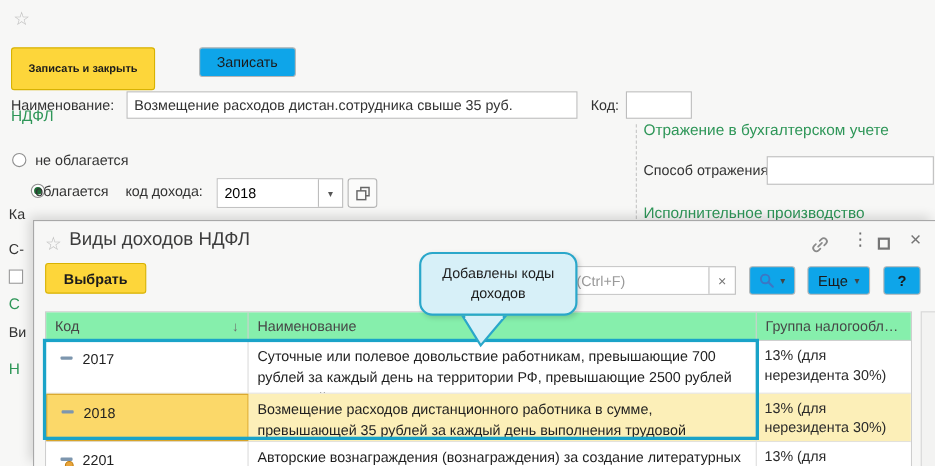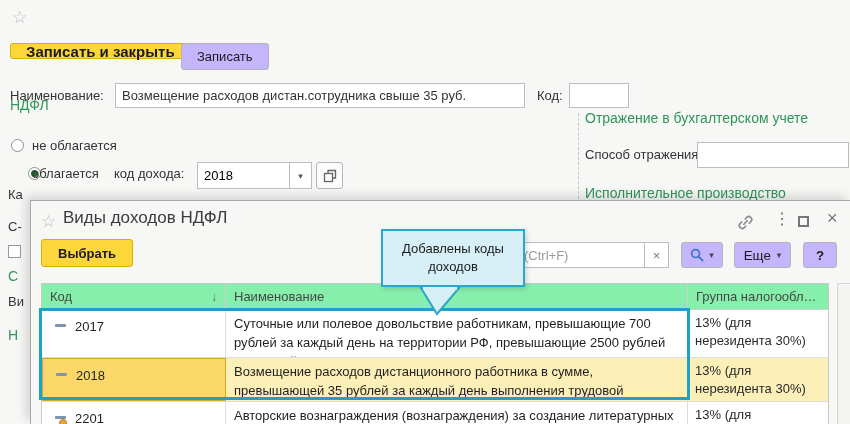--- a/index.html
+++ b/index.html
@@ -9,37 +9,37 @@
     background:#f7f7f6;
     font-family:"Liberation Sans", sans-serif;
     font-size:13px; color:#333;
   }
   .abs { position:absolute; }
 
   
   .btn { display:inline-flex; align-items:center; justify-content:center;
          border-radius:3px; cursor:pointer; white-space:nowrap; }
   .btn-yellow { background:#fdd63a; border:1px solid #d8b202; font-weight:bold; color:#1b1b1b; }
-  .btn-gray   { background:#c4b5fd; border:1px solid #b5b5b5; color:#1b1b1b; }
+  .btn-gray   { background:#0ea5e9; border:1px solid #b5b5b5; color:#1b1b1b; }
   .input { background:#fff; border:1px solid #bdbdbd; font-size:13px; color:#333;
            padding:0 6px; font-family:inherit; outline:none; }
   .green-h { color:#2e9658; font-size:14px; }
   .lbl { color:#333; }
   .radio-circle { width:13px; height:13px; border:1px solid #8f8f8f; border-radius:50%;
                   background:#fff; position:relative; display:inline-block; }
   .radio-circle.checked::after { content:""; position:absolute; left:2px; top:2px;
                   width:7px; height:7px; border-radius:50%; background:#1d6b35; }
   .checkbox { width:13px; height:13px; border:1px solid #9a9a9a; background:#fff; display:inline-block; }
   .star { color:#bdbdbd; font-size:17px; line-height:1; }
   .win-icon { color:#757575; line-height:1; }
 
   
   #mw-title { left:34px; top:5px; font-size:18px; color:#3c3c3c; }
   #mw-star  { left:12px; top:9px; }
-  #btn-save-close { left:10px; top:43px; height:16px; padding:0 15px; font-size:15px; }
+  #btn-save-close { left:10px; top:43px; height:39px; padding:0 15px; font-size:10px; }
   #btn-save { left:181px; top:43px; height:27px; padding:0 15px; font-size:13px; }
   #name-label { left:10px; top:88px; }
   #name-input { left:115px; top:83px; width:410px; height:25px; }
   #code-label { left:537px; top:88px; }
   #code-input { left:569px; top:83px; width:60px; height:25px; }
   #ndfl-header { left:10px; top:97px; }
   #radio-not-taxed { left:11px; top:139px; }
   #radio-not-taxed-label { left:32px; top:138px; }
   #radio-taxed { left:11px; top:167px; }
   #radio-taxed-label { left:32px; top:166px; }
@@ -107,21 +107,21 @@
   .dash.pre::after { content:""; position:absolute; left:4px; top:3px; width:6px; height:6px;
           border-radius:50%; background:#e9a53b; border:1px solid #c07f14; }
   .code-txt { color:#1f1f1f; }
 
   #scrollbar { left:806px; top:82px; width:14px; height:142px; background:#f3f3f2;
                border:1px solid #d6d6d6; }
 
   #annot-rect { left:8px; top:107px; width:651px; height:92px; border:3px solid #1aa3c8;
                 z-index:6; pointer-events:none; }
   #callout { left:350px; top:28px; width:144px; height:58px; background:#d7f0f8;
-             border:2px solid #2aa7ca; border-radius:0; z-index:9; display:flex;
+             border:2px solid #2aa7ca; border-radius:12px; z-index:9; display:flex;
              align-items:center; justify-content:center; text-align:center;
              line-height:1.35; color:#1d1d1d; padding:4px 8px;
              box-shadow:2px 2px 5px rgba(0,0,0,.15); }
   #callout-tail { left:386px; top:86px; z-index:9; pointer-events:none; }
 </style>
 </head>
 <body>
 
 <div>
   <span class="abs star" id="mw-star">☆</span>

